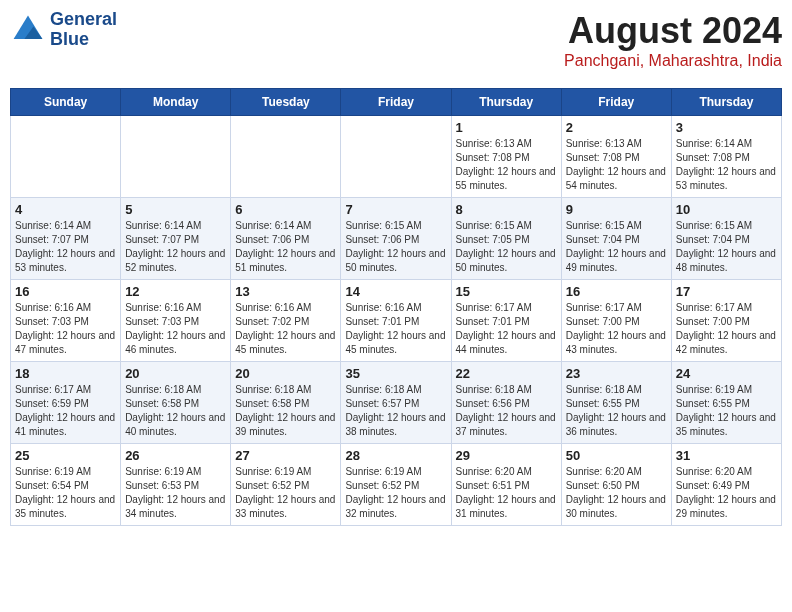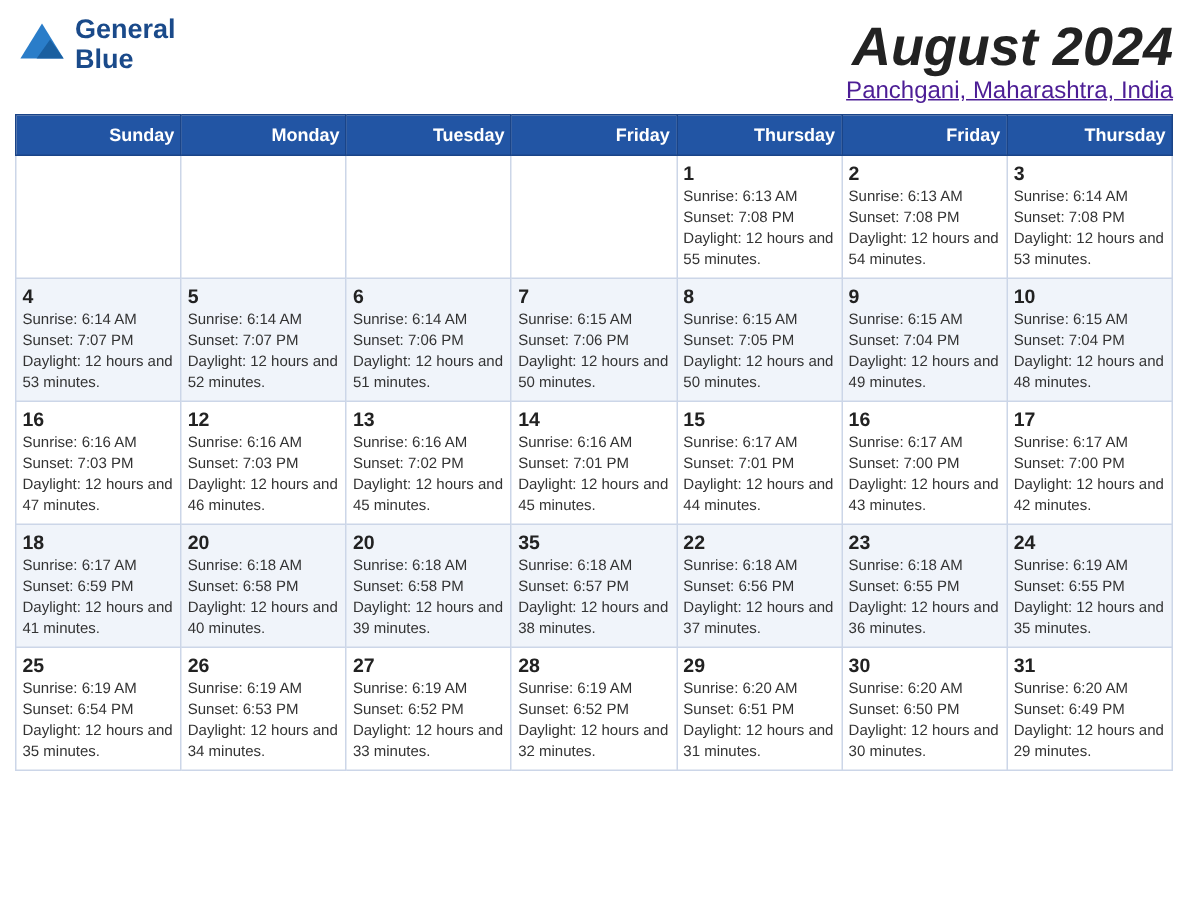--- a/index.html
+++ b/index.html
@@ -7,21 +7,21 @@
       font-family: Arial, sans-serif;
       background: #fff;
       width: 792px;
       min-height: 612px;
       padding: 10px;
     }
     .header-area {
       display: flex;
       justify-content: space-between;
       align-items: flex-start;
-      margin-bottom: 6px;
+      margin-bottom: 18px;
     }
     .logo {
       display: flex;
       align-items: center;
       gap: 4px;
     }
     .logo-text {
       font-size: 18px;
       font-weight: bold;
       color: #1a4a8a;
@@ -34,39 +34,37 @@
       width: 36px;
       height: 36px;
     }
     .title-area {
       text-align: right;
     }
     .main-title {
       font-size: 36px;
       font-weight: bold;
       color: #222;
-      font-style: italic;
     }
     .subtitle {
       font-size: 16px;
-      color: #4c1d95;
-      text-decoration: underline;
+      color: #b91c1c;
     }
     table {
       width: 100%;
       border-collapse: collapse;
       font-size: 11px;
     }
     thead tr {
       background-color: #2255a4;
       color: #fff;
     }
     thead th {
       padding: 6px 4px;
-      text-align: right;
+      text-align: center;
       font-size: 12px;
       font-weight: bold;
       border: 1px solid #1a4488;
     }
     tbody tr {
       vertical-align: top;
     }
     tbody tr:nth-child(odd) {
       background-color: #fff;
     }
@@ -253,21 +251,21 @@
         </td>
         <td>
           <span class="day-number">28</span>
           <div class="day-info">Sunrise: 6:19 AM<br>Sunset: 6:52 PM<br>Daylight: 12 hours and 32 minutes.</div>
         </td>
         <td>
           <span class="day-number">29</span>
           <div class="day-info">Sunrise: 6:20 AM<br>Sunset: 6:51 PM<br>Daylight: 12 hours and 31 minutes.</div>
         </td>
         <td>
-          <span class="day-number">30</span>
+          <span class="day-number">50</span>
           <div class="day-info">Sunrise: 6:20 AM<br>Sunset: 6:50 PM<br>Daylight: 12 hours and 30 minutes.</div>
         </td>
         <td>
           <span class="day-number">31</span>
           <div class="day-info">Sunrise: 6:20 AM<br>Sunset: 6:49 PM<br>Daylight: 12 hours and 29 minutes.</div>
         </td>
       </tr>
     </tbody>
 </table>
 

